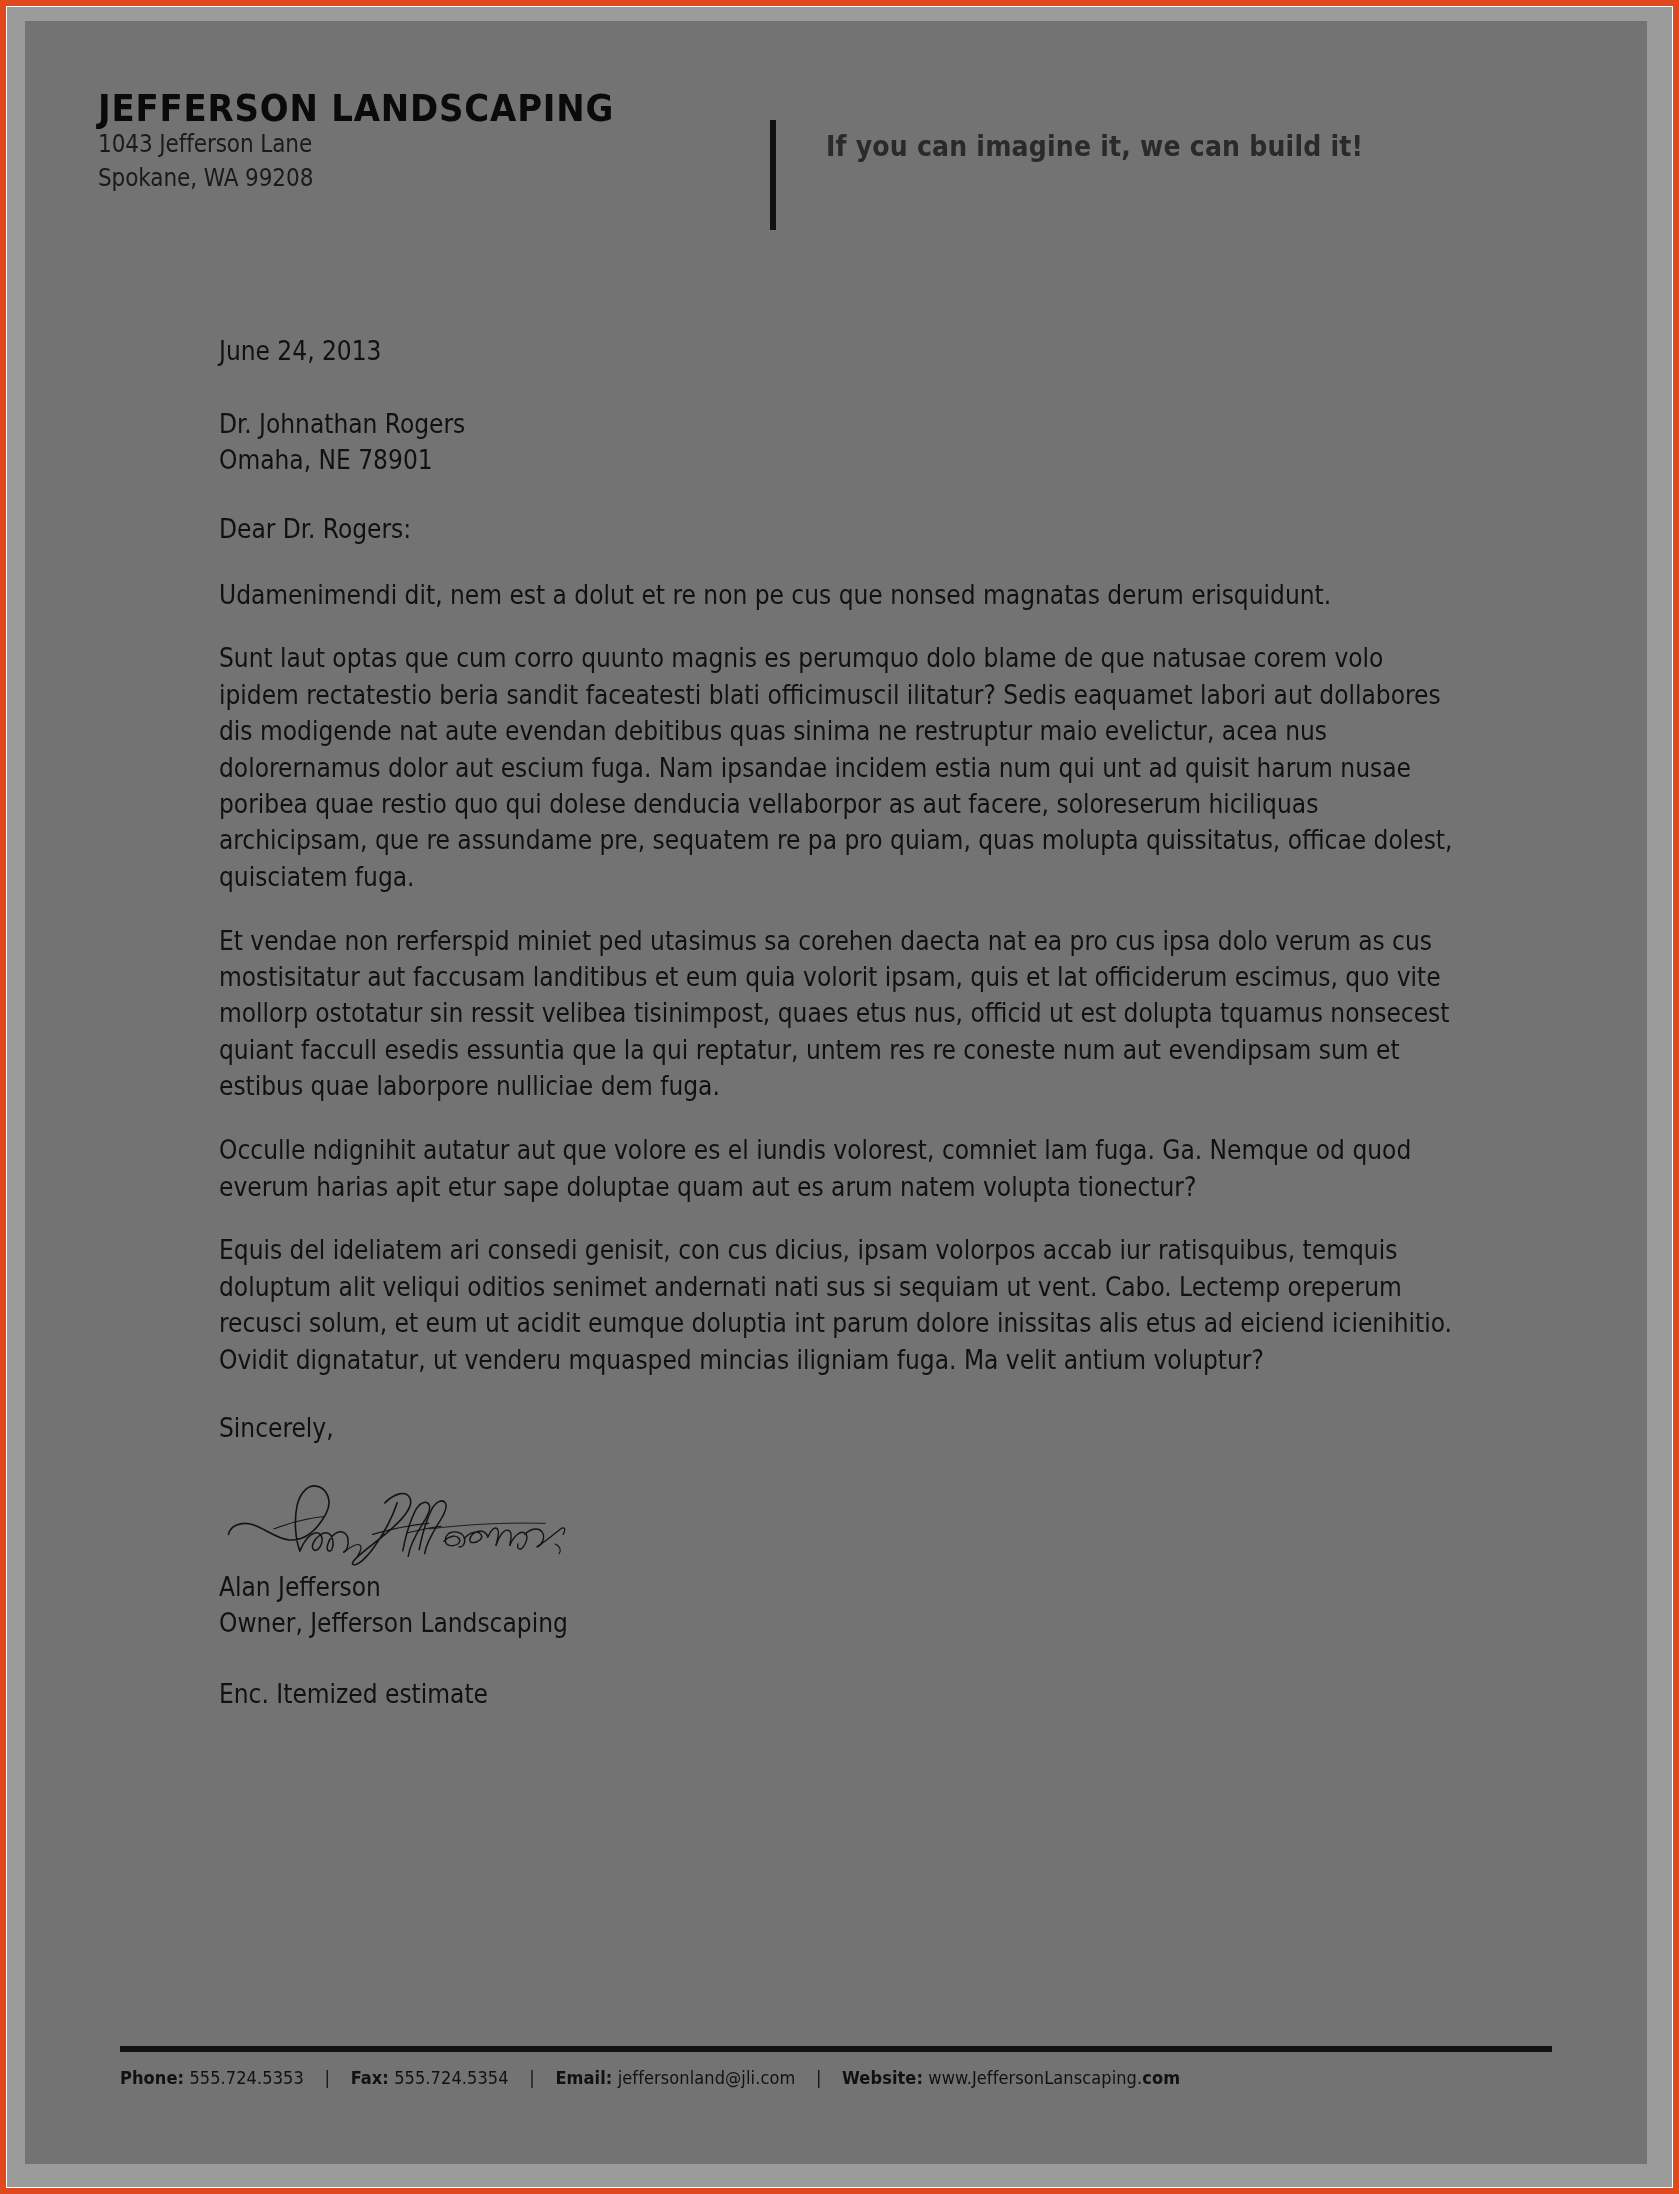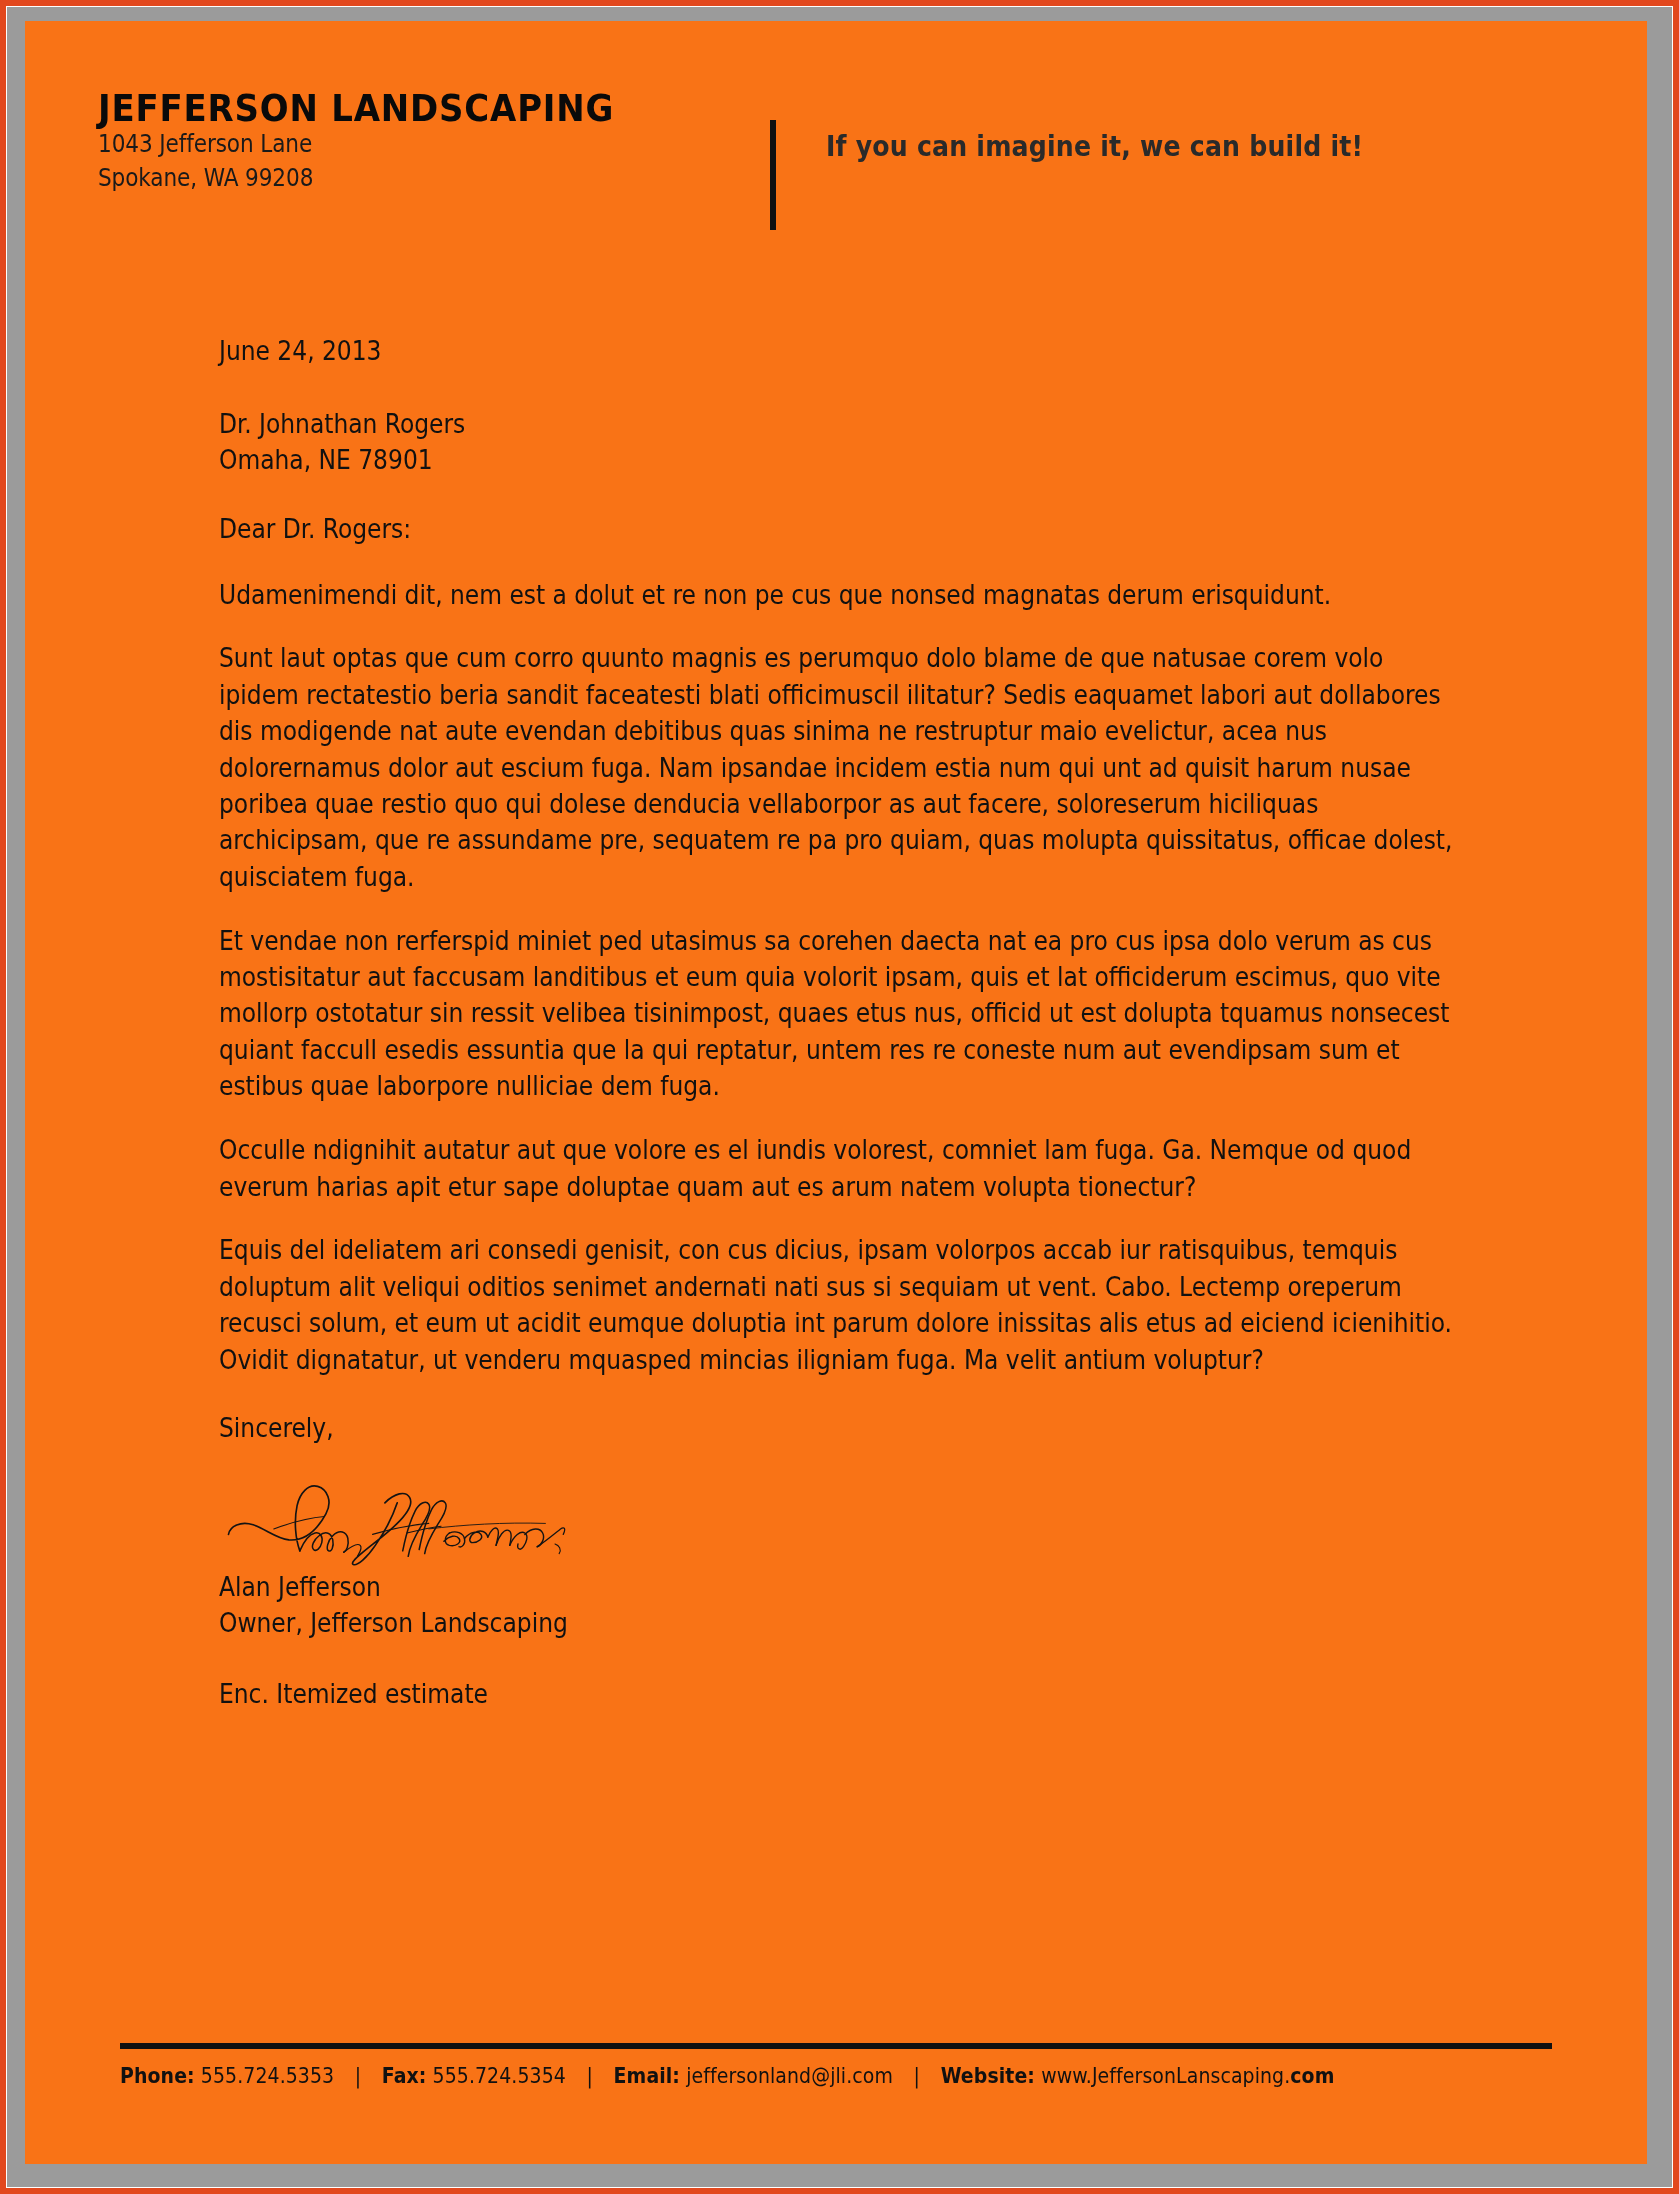--- a/index.html
+++ b/index.html
@@ -25,21 +25,21 @@
   }
   .frame-gray {
     position: absolute;
     left: 6.9px; top: 6.9px; right: 6.9px; bottom: 6.9px;
     background: #9b9b9b;
     box-sizing: border-box;
   }
   .sheet {
     position: absolute;
     left: 25px; top: 20.6px; right: 32px; bottom: 30px;
-    background: #f97316;
+    background: #737373;
     box-sizing: border-box;
   }
 
   
   .content {
     position: absolute;
     left: 0; top: 0; right: 0; bottom: 0;
     box-sizing: border-box;
   }
 
@@ -161,21 +161,21 @@
     left: 95px;
     right: 95px;
     bottom: 76px;
   }
   .footer-rule {
     height: 6.2px;
     background: #111111;
     margin-bottom: 15px;
   }
   .footer-line {
-    font-size: 21px;
+    font-size: 18px;
     color: #111;
     white-space: nowrap;
     letter-spacing: 0.1px;
     display: flex;
     align-items: center;
   }
   .f-label { font-weight: 800; }
   .f-val { font-weight: 400; }
   .f-sep {
     padding: 0 20.6px;

